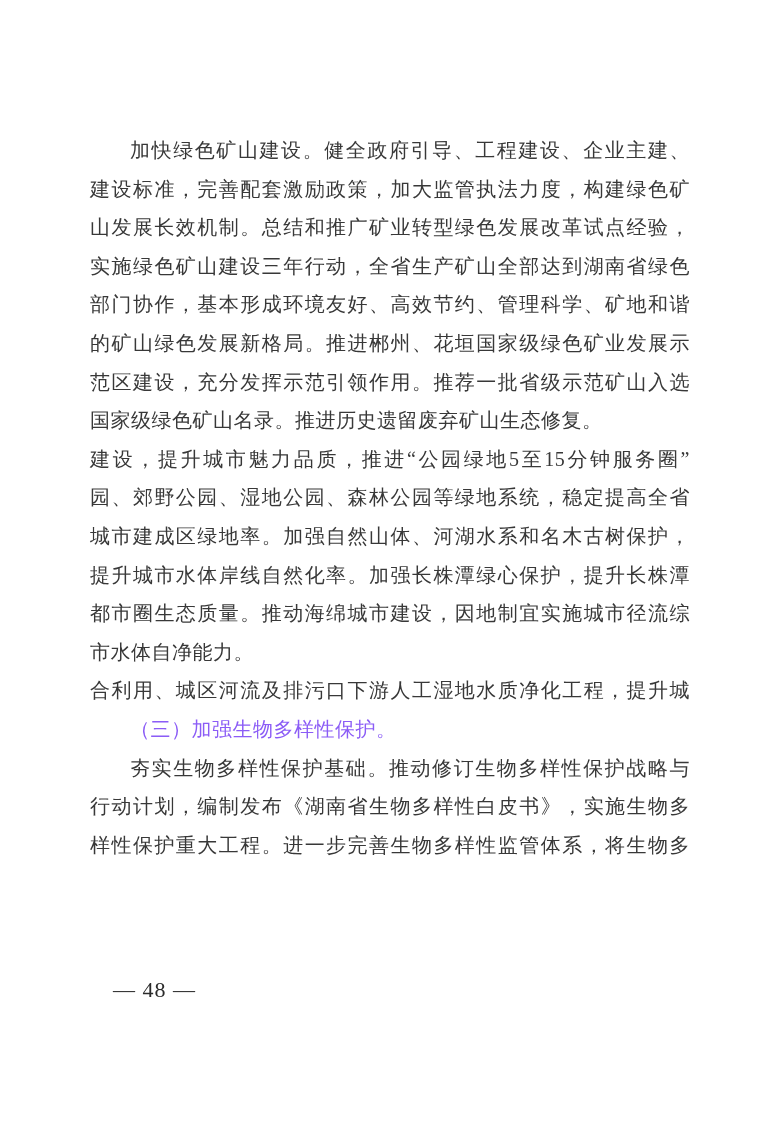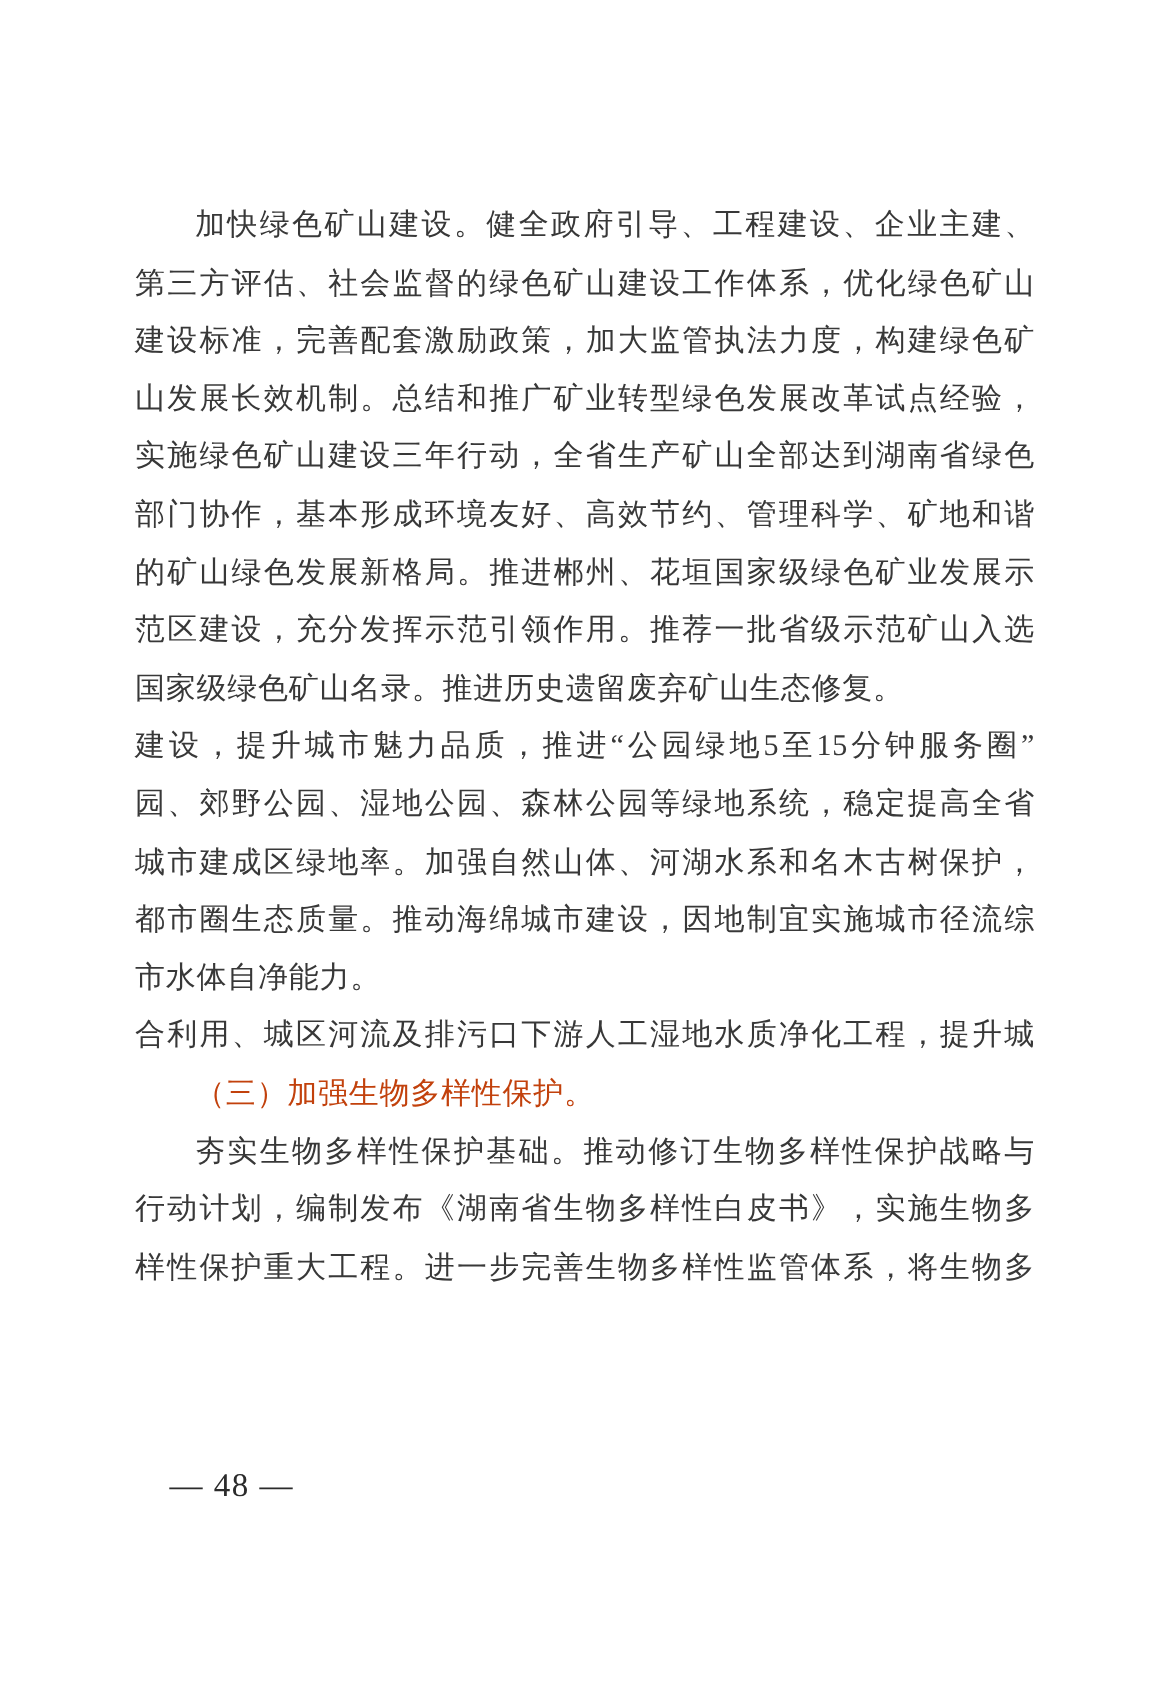--- a/index.html
+++ b/index.html
@@ -32,50 +32,50 @@
     text-align-last: justify;
     color: #383838;
   }
   .line.indent {
     text-indent: 40px;
   }
   .line.last {
     text-align-last: left;
   }
   .line.heading {
-    color: #c2410c;
+    color: #8b5cf6;
   }
   .footer {
     position: absolute;
     left: 113px;
     top: 974px;
     height: 32px;
     line-height: 32px;
     font-size: 22px;
     letter-spacing: 1px;
     color: #2b2b2b;
   }
 </style>
 </head>
 <body>
 
 <div class="page">
   <div class="text-block" id="text-block">
       <div class="line indent">加快绿色矿山建设。健全政府引导、工程建设、企业主建、</div>
-      <div class="line">第三方评估、社会监督的绿色矿山建设工作体系，优化绿色矿山</div>
       <div class="line">建设标准，完善配套激励政策，加大监管执法力度，构建绿色矿</div>
       <div class="line">山发展长效机制。总结和推广矿业转型绿色发展改革试点经验，</div>
       <div class="line">实施绿色矿山建设三年行动，全省生产矿山全部达到湖南省绿色</div>
       <div class="line">部门协作，基本形成环境友好、高效节约、管理科学、矿地和谐</div>
       <div class="line">的矿山绿色发展新格局。推进郴州、花垣国家级绿色矿业发展示</div>
       <div class="line">范区建设，充分发挥示范引领作用。推荐一批省级示范矿山入选</div>
       <div class="line last">国家级绿色矿山名录。推进历史遗留废弃矿山生态修复。</div>
       <div class="line">建设，提升城市魅力品质，推进“公园绿地5至15分钟服务圈”</div>
       <div class="line">园、郊野公园、湿地公园、森林公园等绿地系统，稳定提高全省</div>
       <div class="line">城市建成区绿地率。加强自然山体、河湖水系和名木古树保护，</div>
+      <div class="line">提升城市水体岸线自然化率。加强长株潭绿心保护，提升长株潭</div>
       <div class="line">都市圈生态质量。推动海绵城市建设，因地制宜实施城市径流综</div>
       <div class="line last">市水体自净能力。</div>
       <div class="line">合利用、城区河流及排污口下游人工湿地水质净化工程，提升城</div>
       <div class="line heading indent last">（三）加强生物多样性保护。</div>
       <div class="line indent">夯实生物多样性保护基础。推动修订生物多样性保护战略与</div>
       <div class="line">行动计划，编制发布《湖南省生物多样性白皮书》，实施生物多</div>
       <div class="line">样性保护重大工程。进一步完善生物多样性监管体系，将生物多</div>
     </div>
   <div class="footer">— 48 —</div>
 </div>

